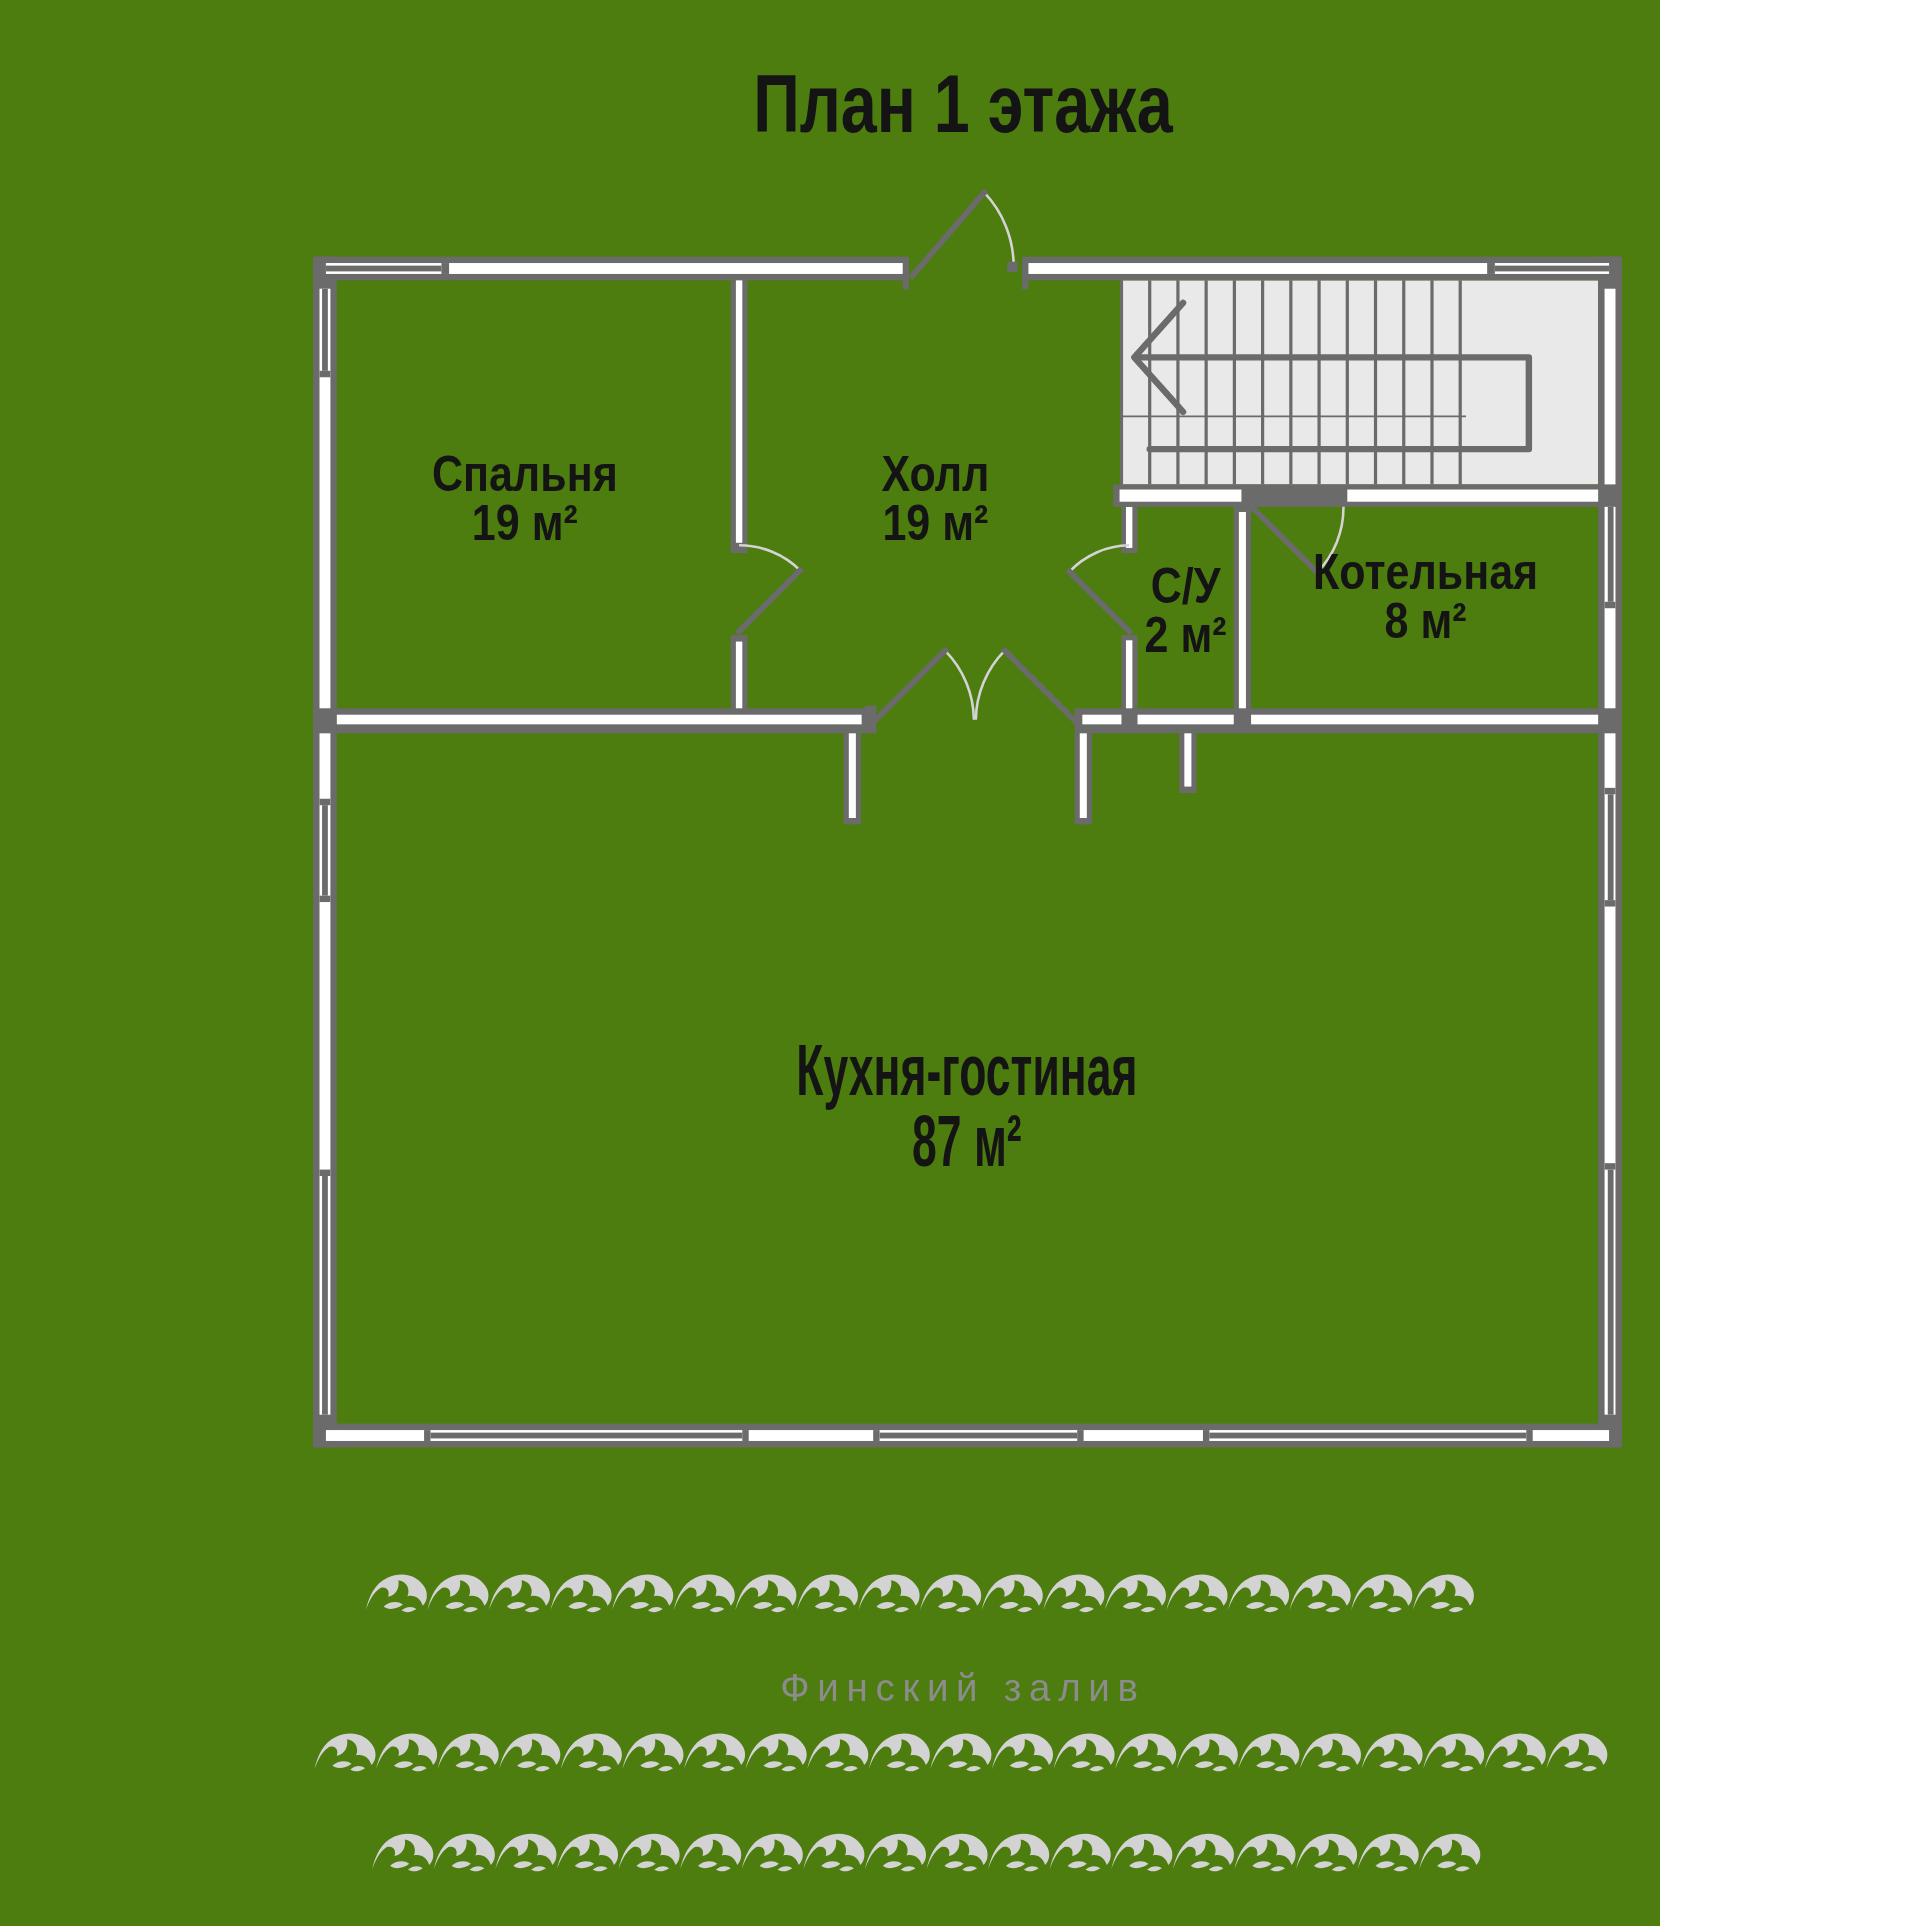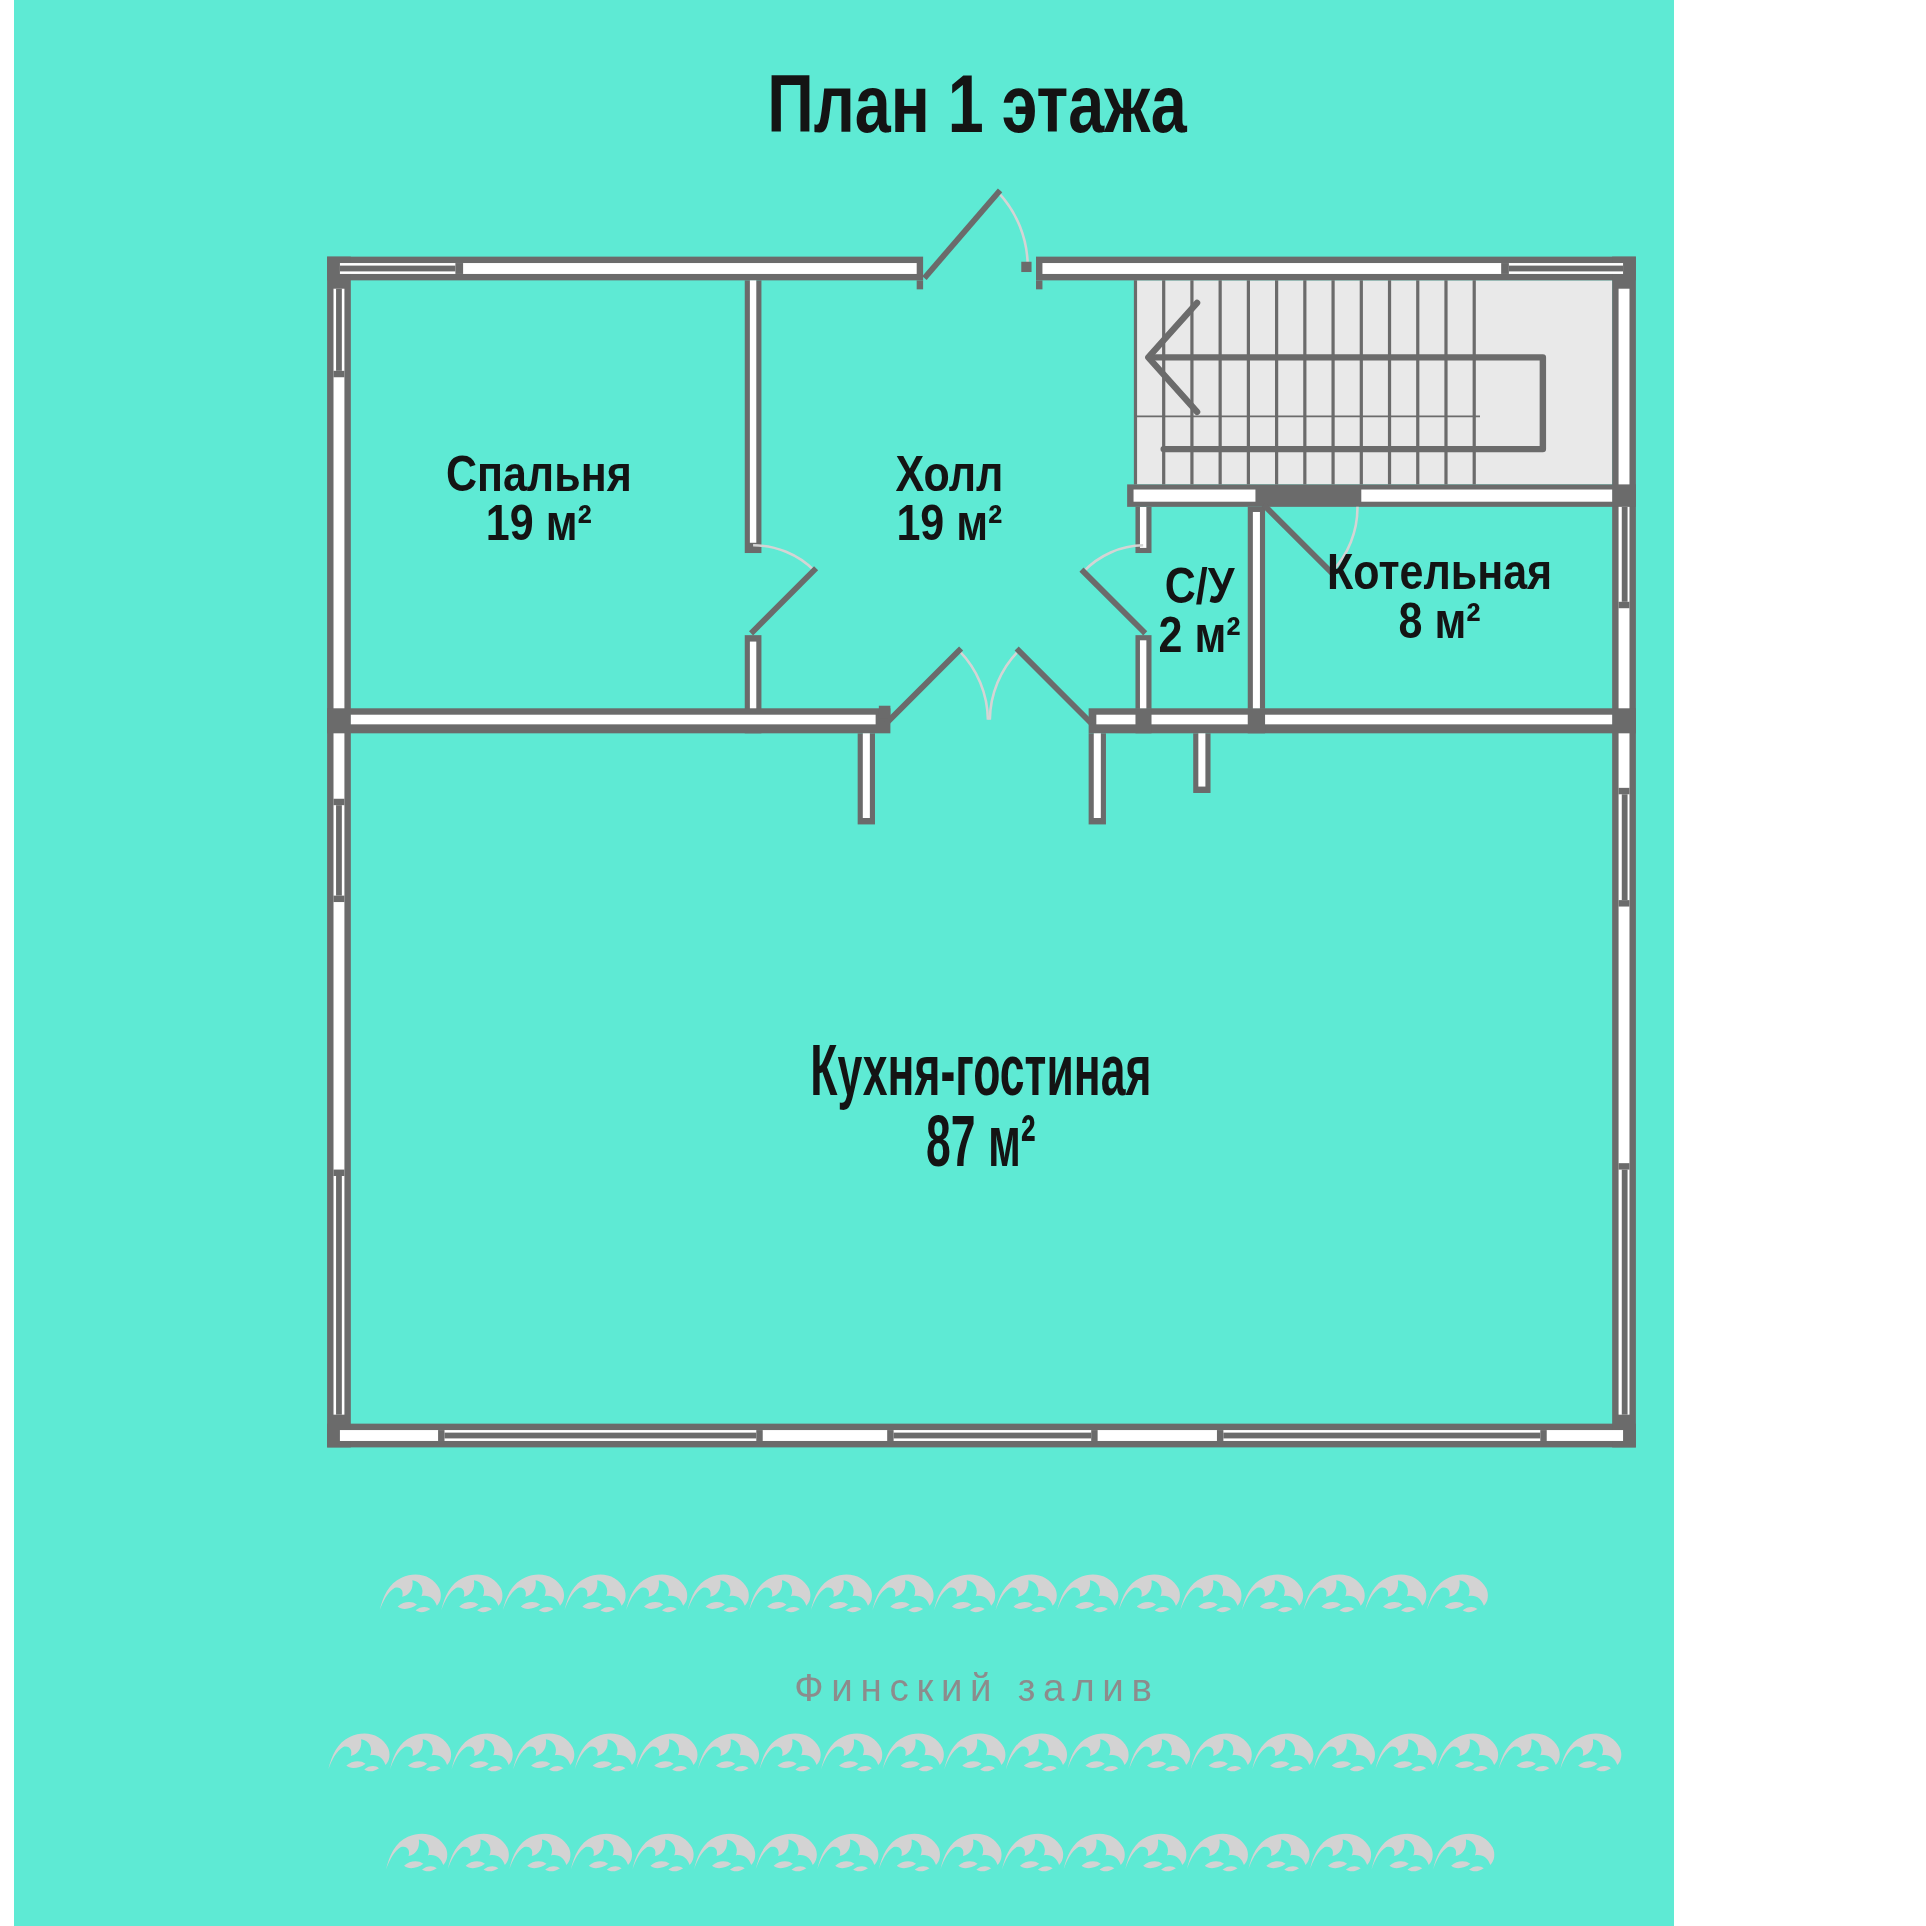--- a/index.html
+++ b/index.html
@@ -1,20 +1,20 @@
 <!DOCTYPE html>
 <html style="--wall: #6b6b6b; --stairs_fill: #e9e9e9; --door_arc: #d4d4d4; --wave: #d3d3d3; --water_text: #8c8c8c; --label_text: #141414;font-size:10.3px"><head>
 <meta charset="utf-8">
 <style>
   :root{
     --wall:#6b6b6b; --stairs_fill:#e9e9e9; --door_arc:#d4d4d4;
     --wave:#d3d3d3; --water_text:#8c8c8c; --label_text:#141414;
   }
   html,body{margin:0;padding:0;background:#fff;}
-  .page{width:1660px;height:1926px;position:relative;background:#5eead4;margin-left:14px;}
+  .page{width:1660px;height:1926px;position:relative;background:#4d7c0f;}
   svg{display:block;}
   .w{fill:var(--wall,#6b6b6b);}
   .c{fill:#ffffff;}
   .stripe{fill:var(--wall,#6b6b6b);}
   .leaf{stroke:var(--wall,#6b6b6b);stroke-width:9;fill:none;stroke-linecap:square;}
   .arc{stroke:var(--door_arc,#d4d4d4);stroke-width:4;fill:none;}
   .tread{stroke:var(--wall,#6b6b6b);stroke-width:5;fill:none;}
   .uline{stroke:var(--wall,#6b6b6b);stroke-width:10;fill:none;stroke-linecap:round;stroke-linejoin:round;}
   .midline{stroke:var(--wall,#6b6b6b);stroke-width:3;fill:none;}
   .stairfill{fill:var(--stairs_fill,#e9e9e9);}

